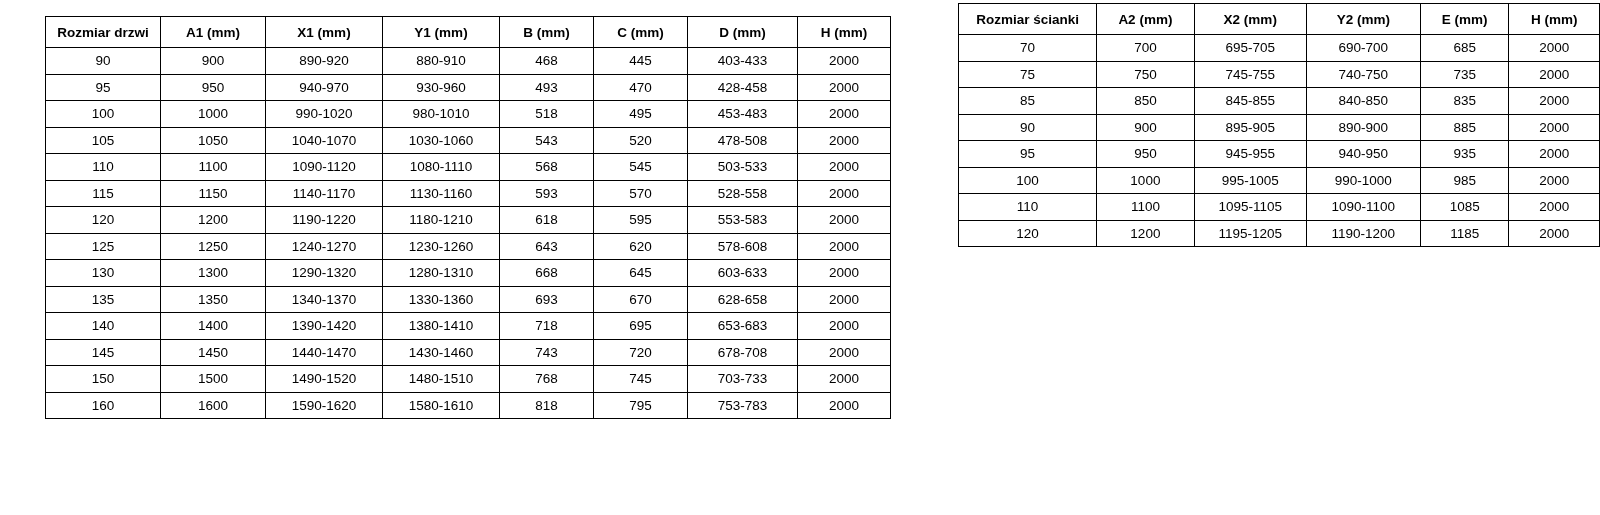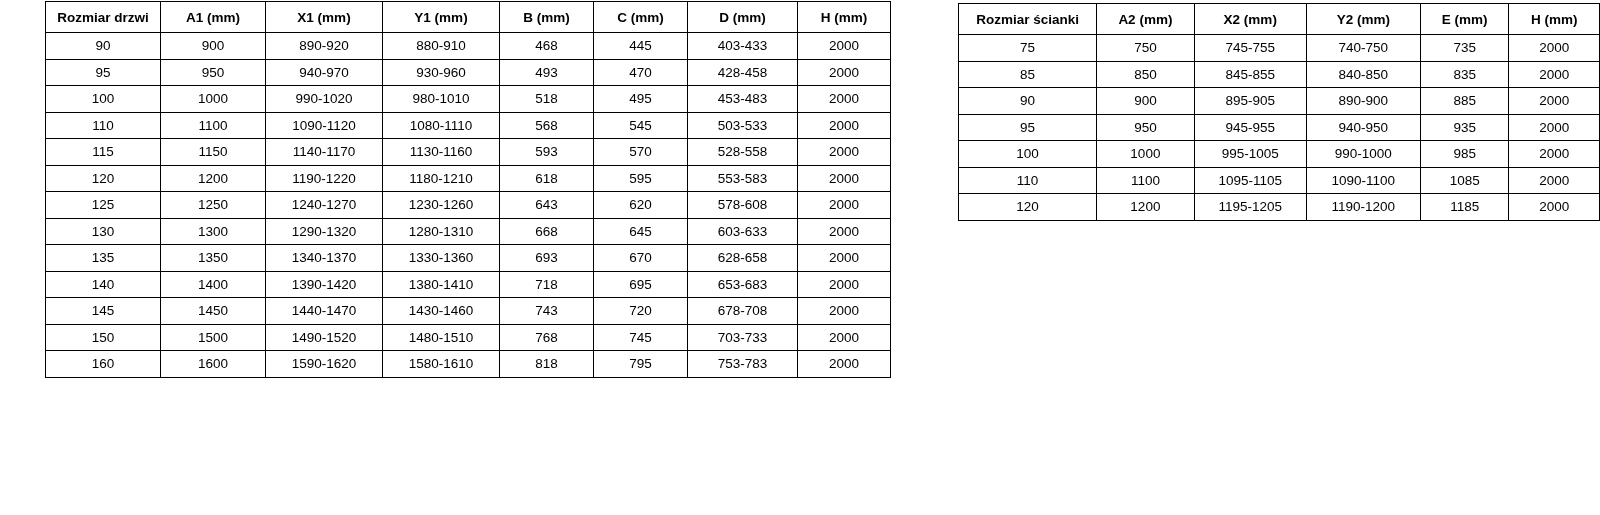--- a/index.html
+++ b/index.html
@@ -17,21 +17,21 @@
   .page {
     position: relative;
     width: 1600px;
     height: 515px;
   }
   .table-wrap {
     position: absolute;
   }
   #doors-table-wrap {
     left: 8px;
-    top: 1px;
+    top: 16px;
     padding-left: 37px;
   }
   #walls-table-wrap {
     left: 958px;
     top: 3px;
   }
   table.spec {
     border-collapse: collapse;
     table-layout: fixed;
   }
@@ -120,20 +120,30 @@
             <td>100</td>
             <td>1000</td>
             <td>990-1020</td>
             <td>980-1010</td>
             <td>518</td>
             <td>495</td>
             <td>453-483</td>
             <td>2000</td>
           </tr>
           <tr>
+            <td>105</td>
+            <td>1050</td>
+            <td>1040-1070</td>
+            <td>1030-1060</td>
+            <td>543</td>
+            <td>520</td>
+            <td>478-508</td>
+            <td>2000</td>
+          </tr>
+          <tr>
             <td>110</td>
             <td>1100</td>
             <td>1090-1120</td>
             <td>1080-1110</td>
             <td>568</td>
             <td>545</td>
             <td>503-533</td>
             <td>2000</td>
           </tr>
           <tr>
@@ -245,20 +255,28 @@
             <th>Rozmiar ścianki</th>
             <th>A2 (mm)</th>
             <th>X2 (mm)</th>
             <th>Y2 (mm)</th>
             <th>E (mm)</th>
             <th>H (mm)</th>
           </tr>
       </thead>
       <tbody>
           <tr>
+            <td>70</td>
+            <td>700</td>
+            <td>695-705</td>
+            <td>690-700</td>
+            <td>685</td>
+            <td>2000</td>
+          </tr>
+          <tr>
             <td>75</td>
             <td>750</td>
             <td>745-755</td>
             <td>740-750</td>
             <td>735</td>
             <td>2000</td>
           </tr>
           <tr>
             <td>85</td>
             <td>850</td>

